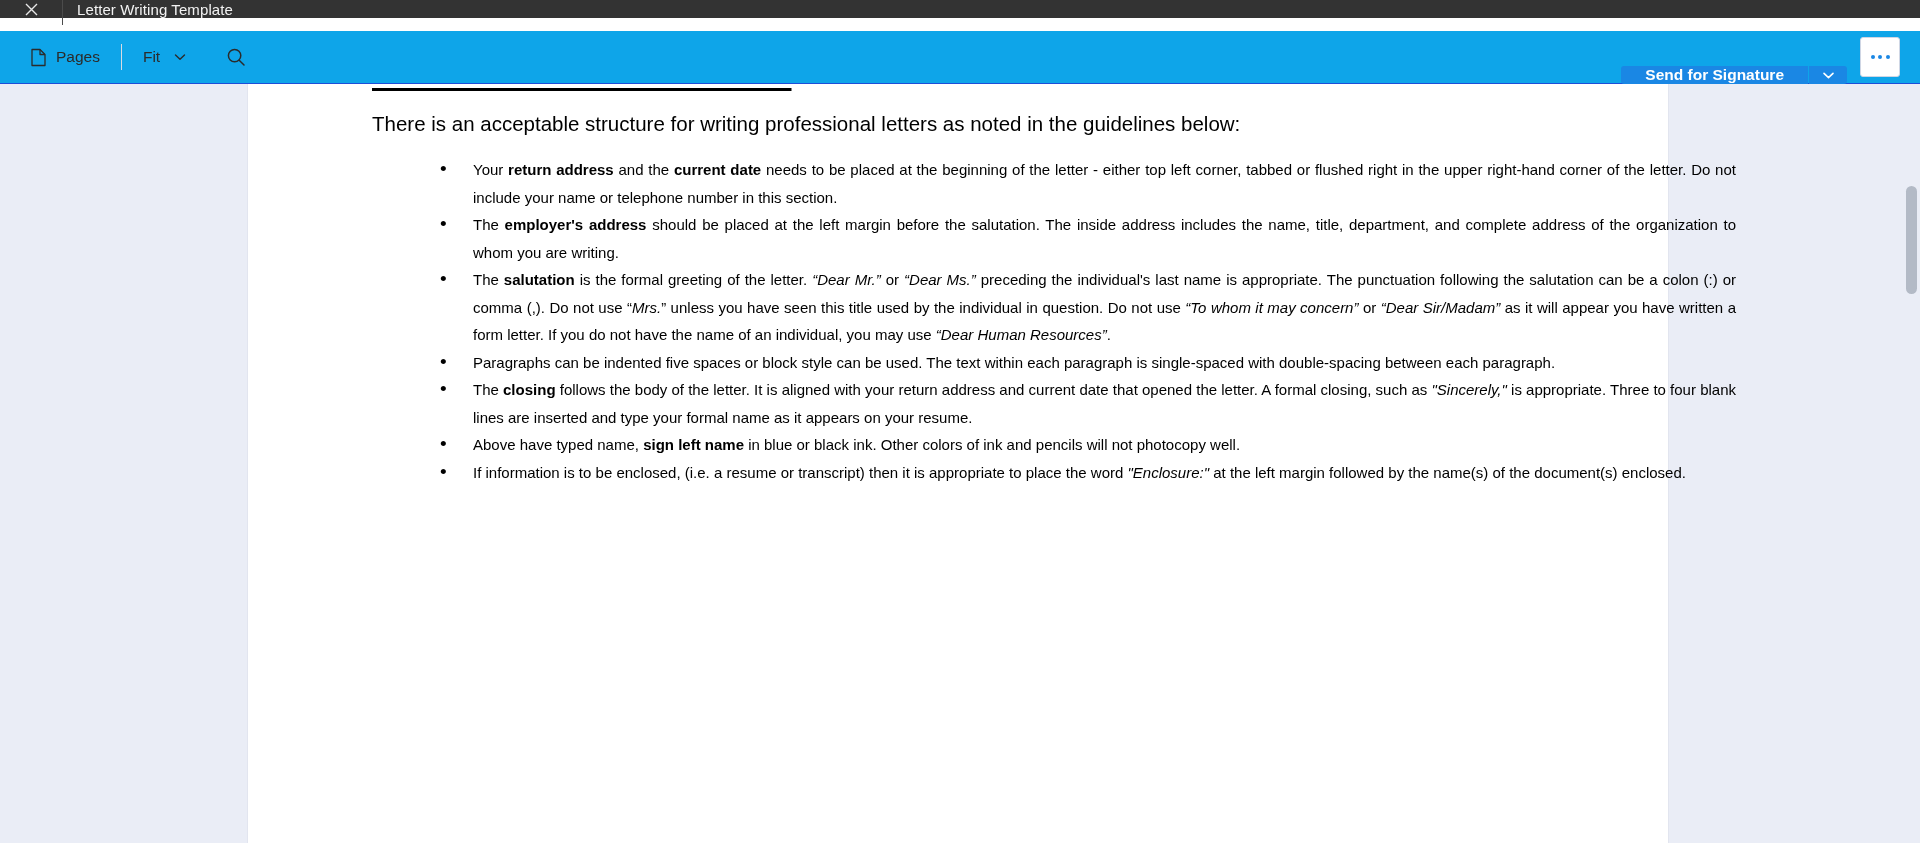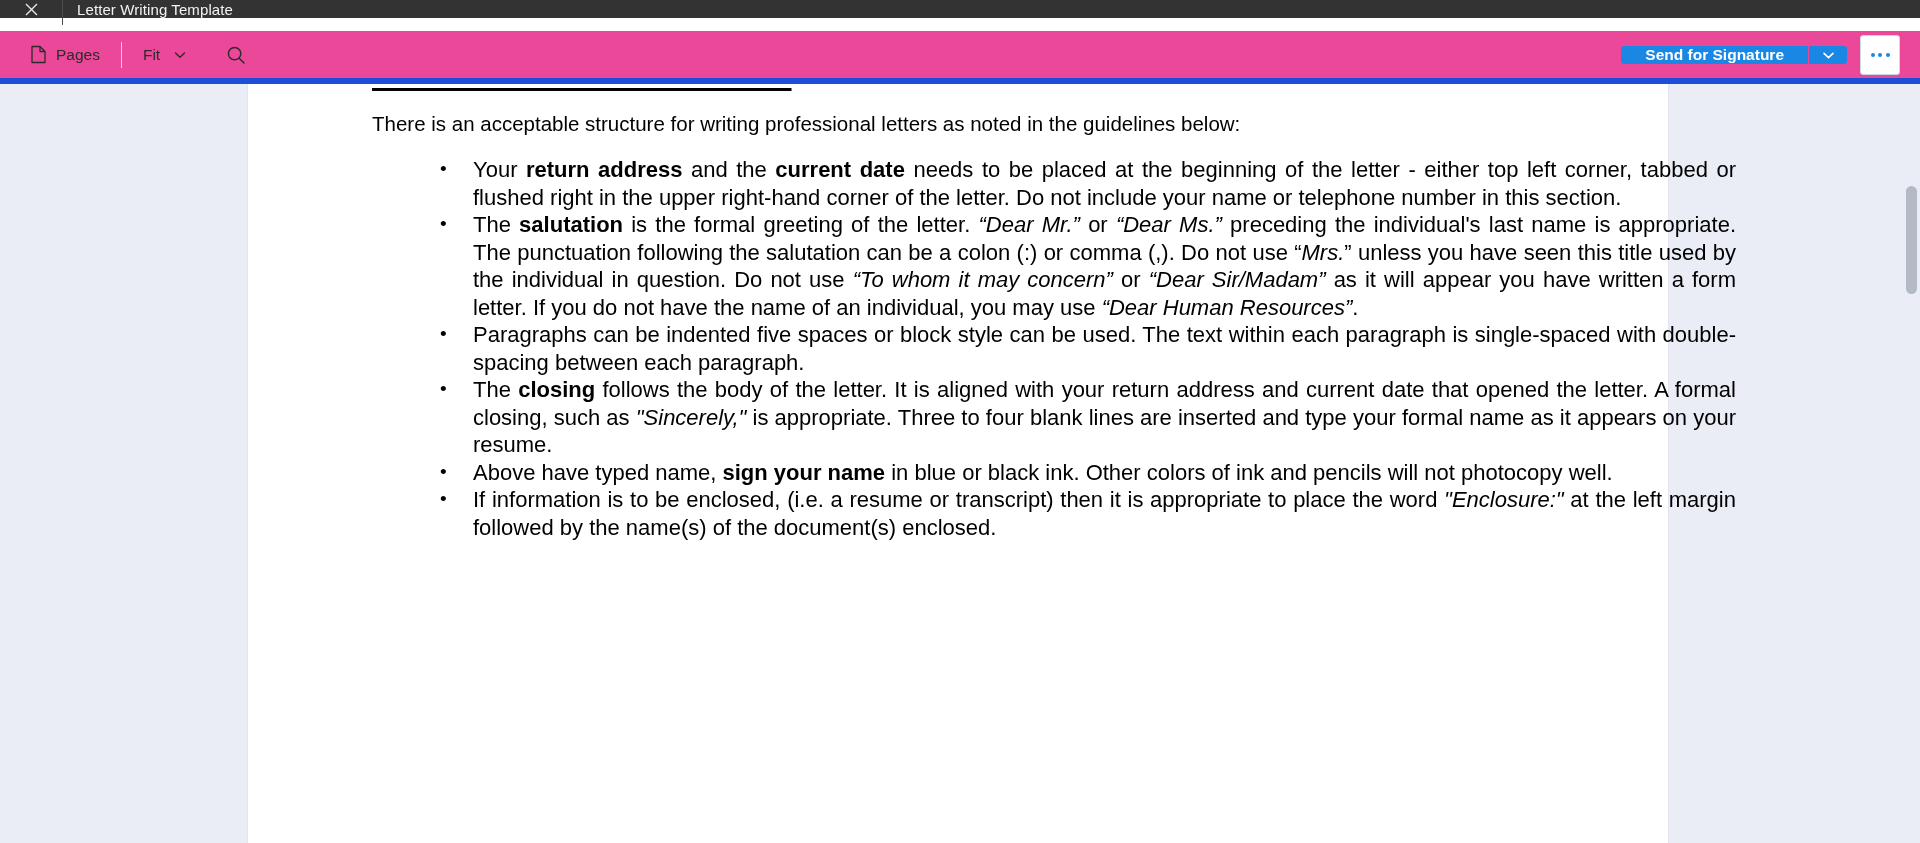--- a/index.html
+++ b/index.html
@@ -38,22 +38,22 @@
     letter-spacing: 0.1px;
     white-space: nowrap;
   }
 
   
   .toolbar {
     position: absolute;
     top: 31px; left: 0;
     width: 1920px;
     height: 53px;
-    background: #ec4899;
-    border-bottom: 6px solid #1d4ed8;
+    background: #0ea5e9;
+    border-bottom: 1px solid #1d4ed8;
     display: flex;
     align-items: center;
   }
   .tb-left { display: flex; align-items: center; padding-left: 22px; }
   .tb-btn {
     display: flex;
     align-items: center;
     gap: 9px;
     height: 34px;
     padding: 0 8px;
@@ -73,21 +73,21 @@
   .tb-caret { margin-left: 5px; display: flex; align-items: center; }
   .tb-search { margin-left: 24px; padding: 0 8px; }
 
   .tb-right {
     margin-left: auto;
     display: flex;
     align-items: center;
     padding-right: 20px;
     gap: 13px;
   }
-  .send-group { display: flex; align-items: center; height: 53px; }
+  .send-group { display: flex; align-items: flex-end; height: 53px; }
   .send-main {
     background: #1a87e4;
     color: #ffffff;
     font-size: 15.5px;
     font-weight: bold;
     display: flex;
     align-items: center;
     padding: 0 24px;
     border-radius: 3px 0 0 3px;
     cursor: pointer;
@@ -168,21 +168,21 @@
     line-height: 1.0;
     margin-top: 21px;
   }
   ul.doc-list {
     list-style: none;
     margin-top: 22px;
   }
   ul.doc-list > li {
     position: relative;
     padding-left: 101px;
-    font-size: 22px;
+    font-size: 15px;
     line-height: 27.5px;
     text-align: justify;
     margin-bottom: 0;
   }
   ul.doc-list > li::before {
     content: "\2022";
     position: absolute;
     left: 68px;
     top: -1px;
     font-size: 19px;
@@ -297,24 +297,25 @@
 <div class="viewer">
   <div class="page">
     <div class="page-inner doc">
 
       <h1 class="doc-h">Structure of Effective Letters</h1>
 
       <p class="doc-intro">There is an acceptable structure for writing professional letters as noted in the guidelines below:</p>
 
       <ul class="doc-list" id="bullet-list">
           <li><span>Your </span><b>return address</b><span> and the </span><b>current date</b><span> needs to be placed at the beginning of the letter - either top left corner, tabbed or flushed right in the upper right-hand corner of the letter.  Do not include your name or telephone number in this section.</span></li>
+          <li><span>The </span><b>employer's address</b><span> should be placed at the left margin before the salutation. The inside address includes the name, title, department, and complete address of the organization to whom you are writing.</span></li>
           <li><span>The </span><b>salutation</b><span> is the formal greeting of the letter.  </span><i>“Dear Mr.”</i><span> or </span><i>“Dear Ms.”</i><span> preceding the individual's last name is appropriate. The punctuation following the salutation can be a colon (:) or comma (,).  Do not use “</span><i>Mrs.</i><span>” unless you have seen this title used by the individual in question.  Do not use </span><i>“To whom it may concern”</i><span> or </span><i>“Dear Sir/Madam”</i><span> as it will appear you have written a form letter.  If you do not have the name of an individual, you may use </span><i>“Dear Human Resources”</i><span>.</span></li>
           <li><span>Paragraphs can be indented five spaces or block style can be used.  The text within each paragraph is single-spaced with double-spacing between each paragraph.</span></li>
           <li><span>The </span><b>closing</b><span> follows the body of the letter.  It is aligned with your return address and current date that opened the letter. A formal closing, such as </span><i>"Sincerely,"</i><span> is appropriate.  Three to four blank lines are inserted and type your formal name as it appears on your resume.</span></li>
-          <li><span>Above have typed name, </span><b>sign your name</b><span> in blue or black ink.  Other colors of ink and pencils will not photocopy well.</span></li>
+          <li><span>Above have typed name, </span><b>sign left name</b><span> in blue or black ink.  Other colors of ink and pencils will not photocopy well.</span></li>
           <li><span>If information is to be enclosed, (i.e. a resume or transcript) then it is appropriate to place the word </span><i>"Enclosure:"</i><span> at the left margin followed by the name(s) of the document(s) enclosed.</span></li>
         </ul>
 
 
     </div>
   </div>
 
   <div class="scrollbar">
     <div class="scroll-thumb"></div>
   </div>

